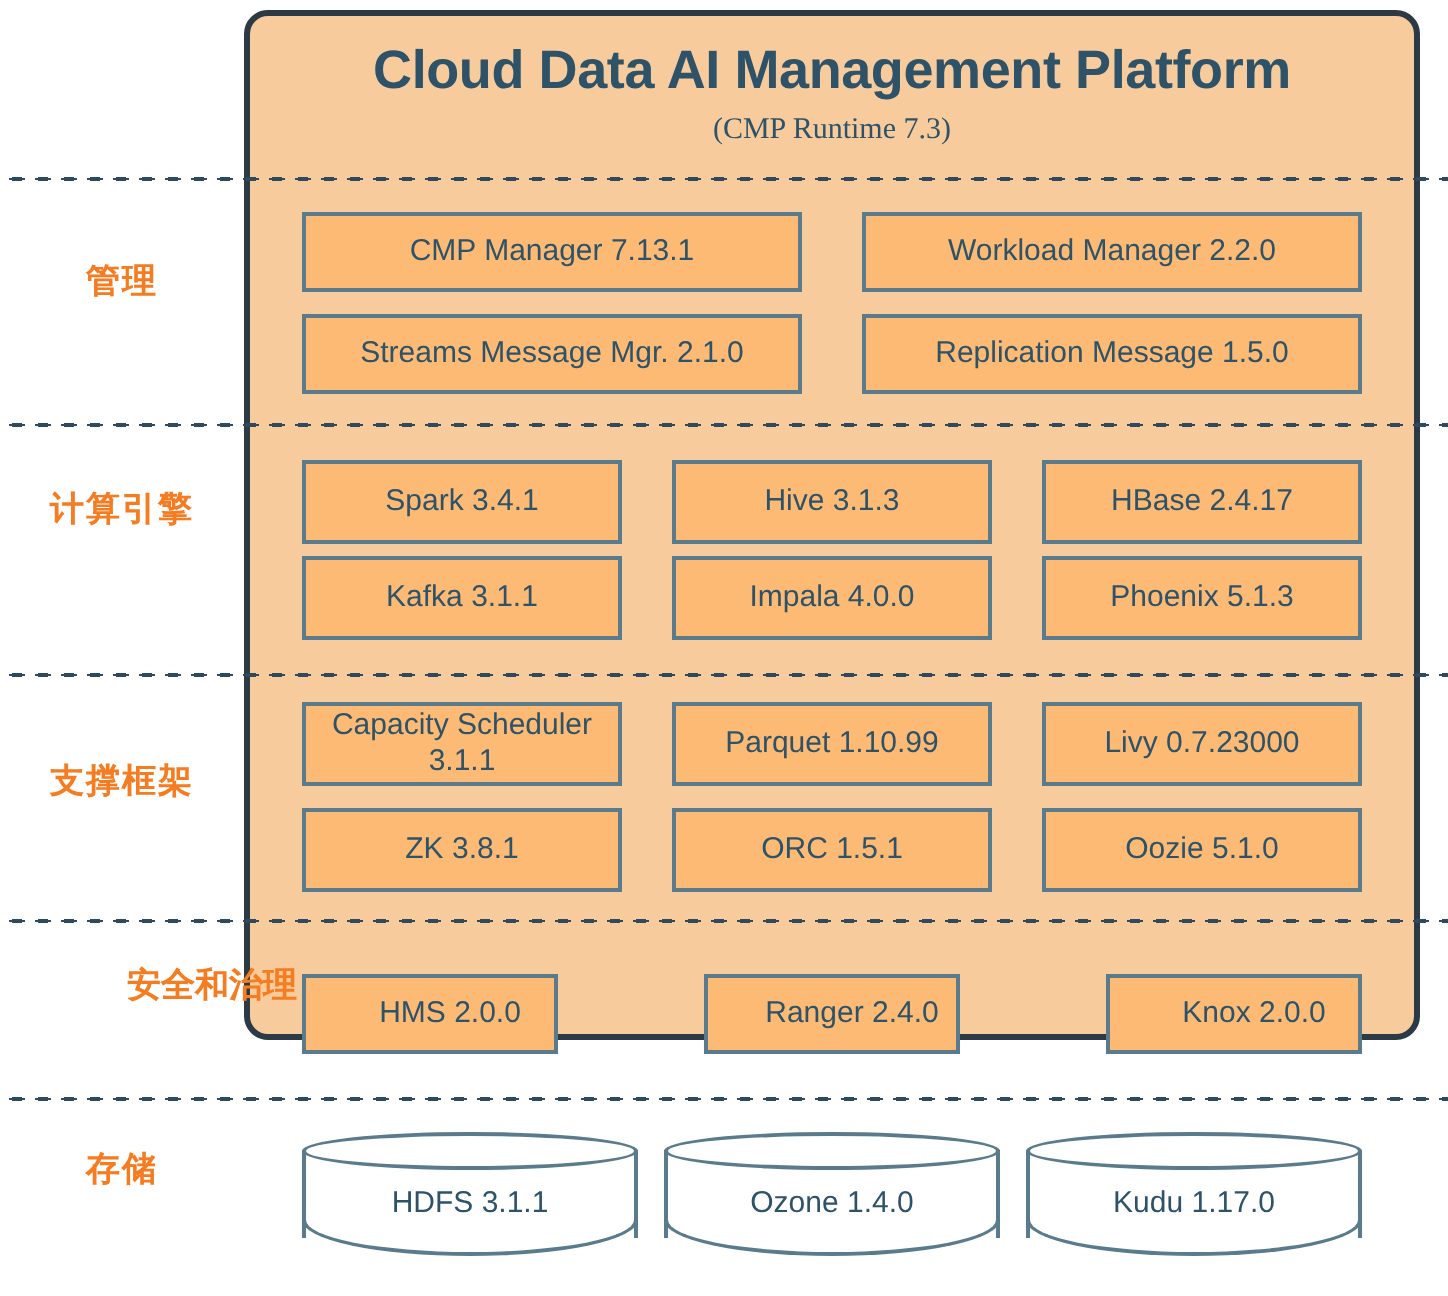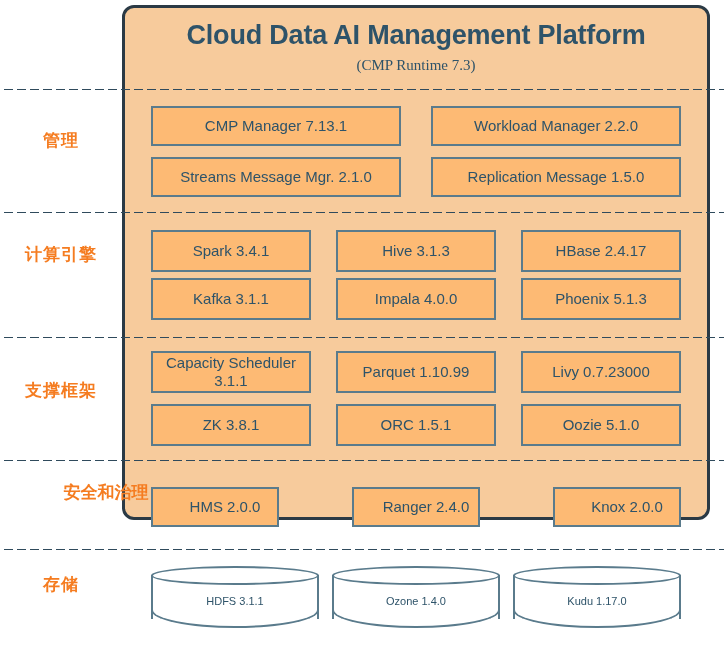--- a/index.html
+++ b/index.html
@@ -160,21 +160,21 @@
   .cyl .cyl-label {
     position: absolute;
     left: 0;
     top: 18px;
     width: 100%;
     height: 34px;
     display: flex;
     align-items: center;
     justify-content: center;
     color: #2e5369;
-    font-size: 11px;
+    font-size: 15px;
     z-index: 3;
   }
 </style>
 </head>
 <body>
 
 <div class="platform">
 
   <div class="title-block">
     <div class="title-main">Cloud Data AI Management Platform</div>

